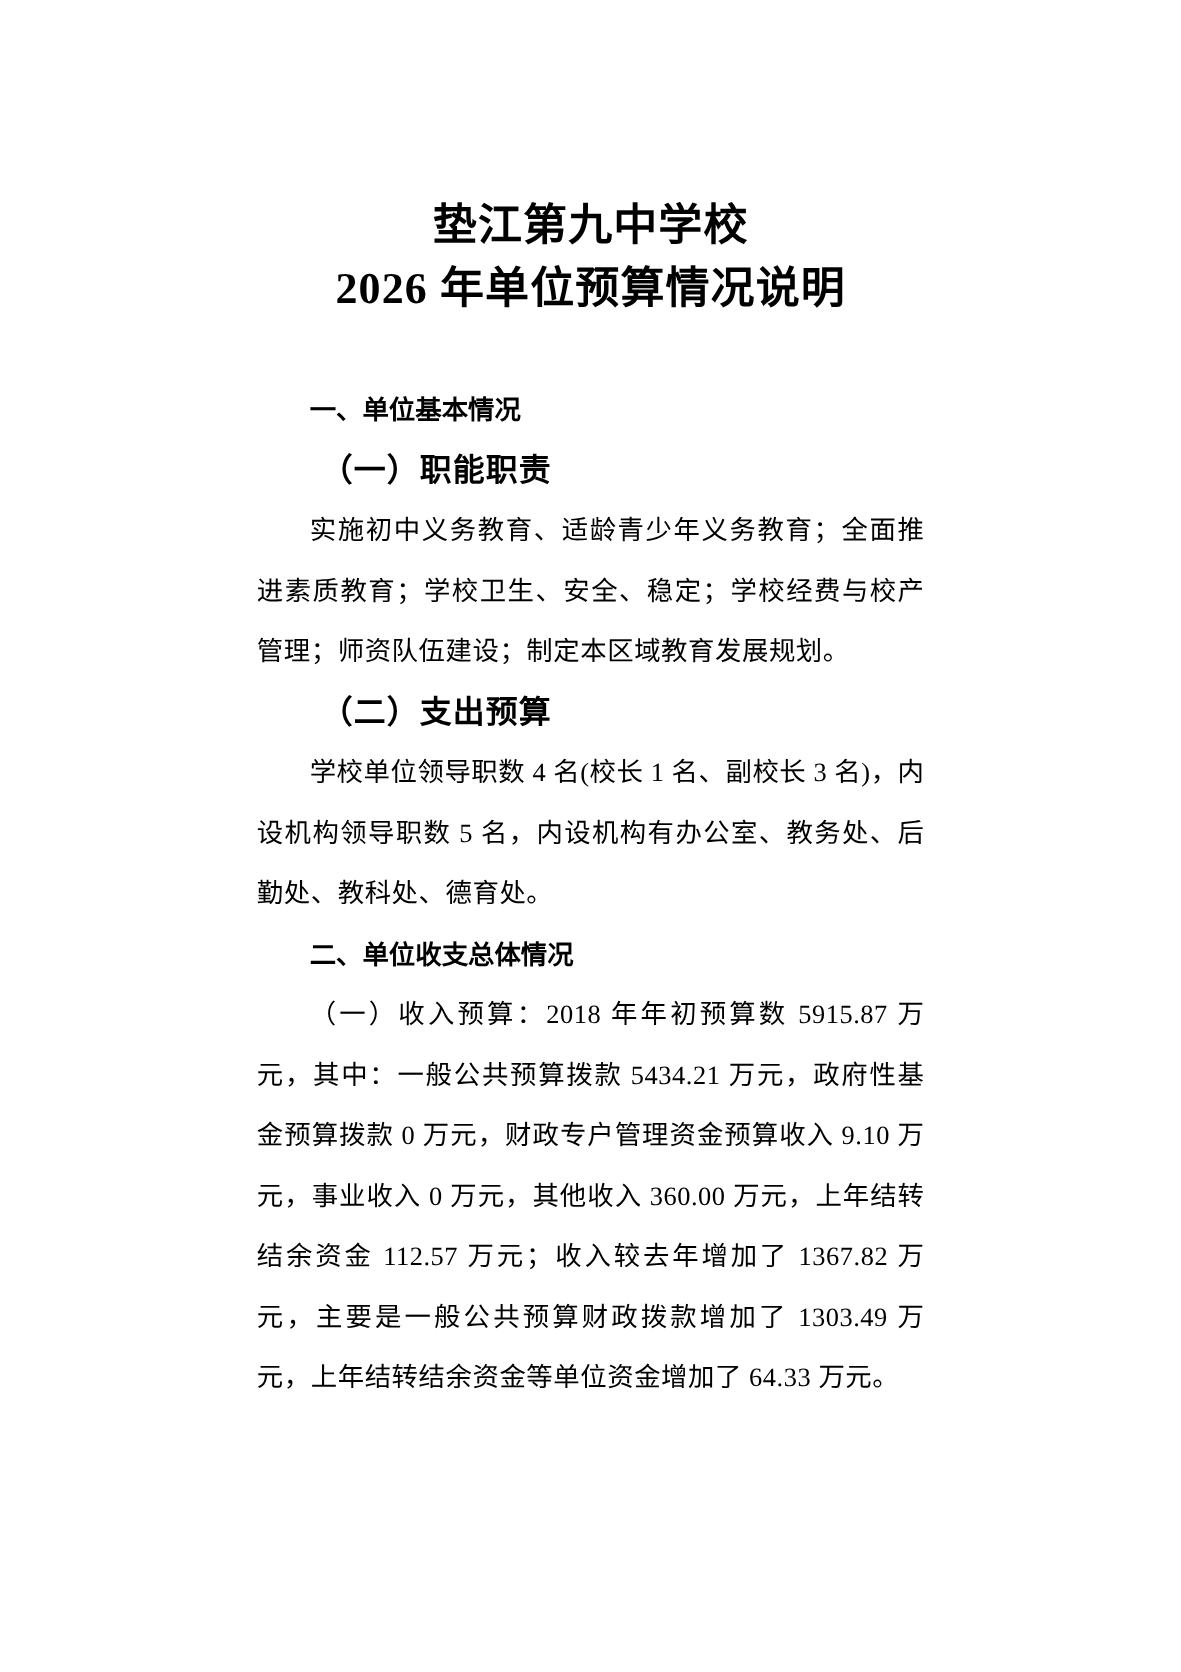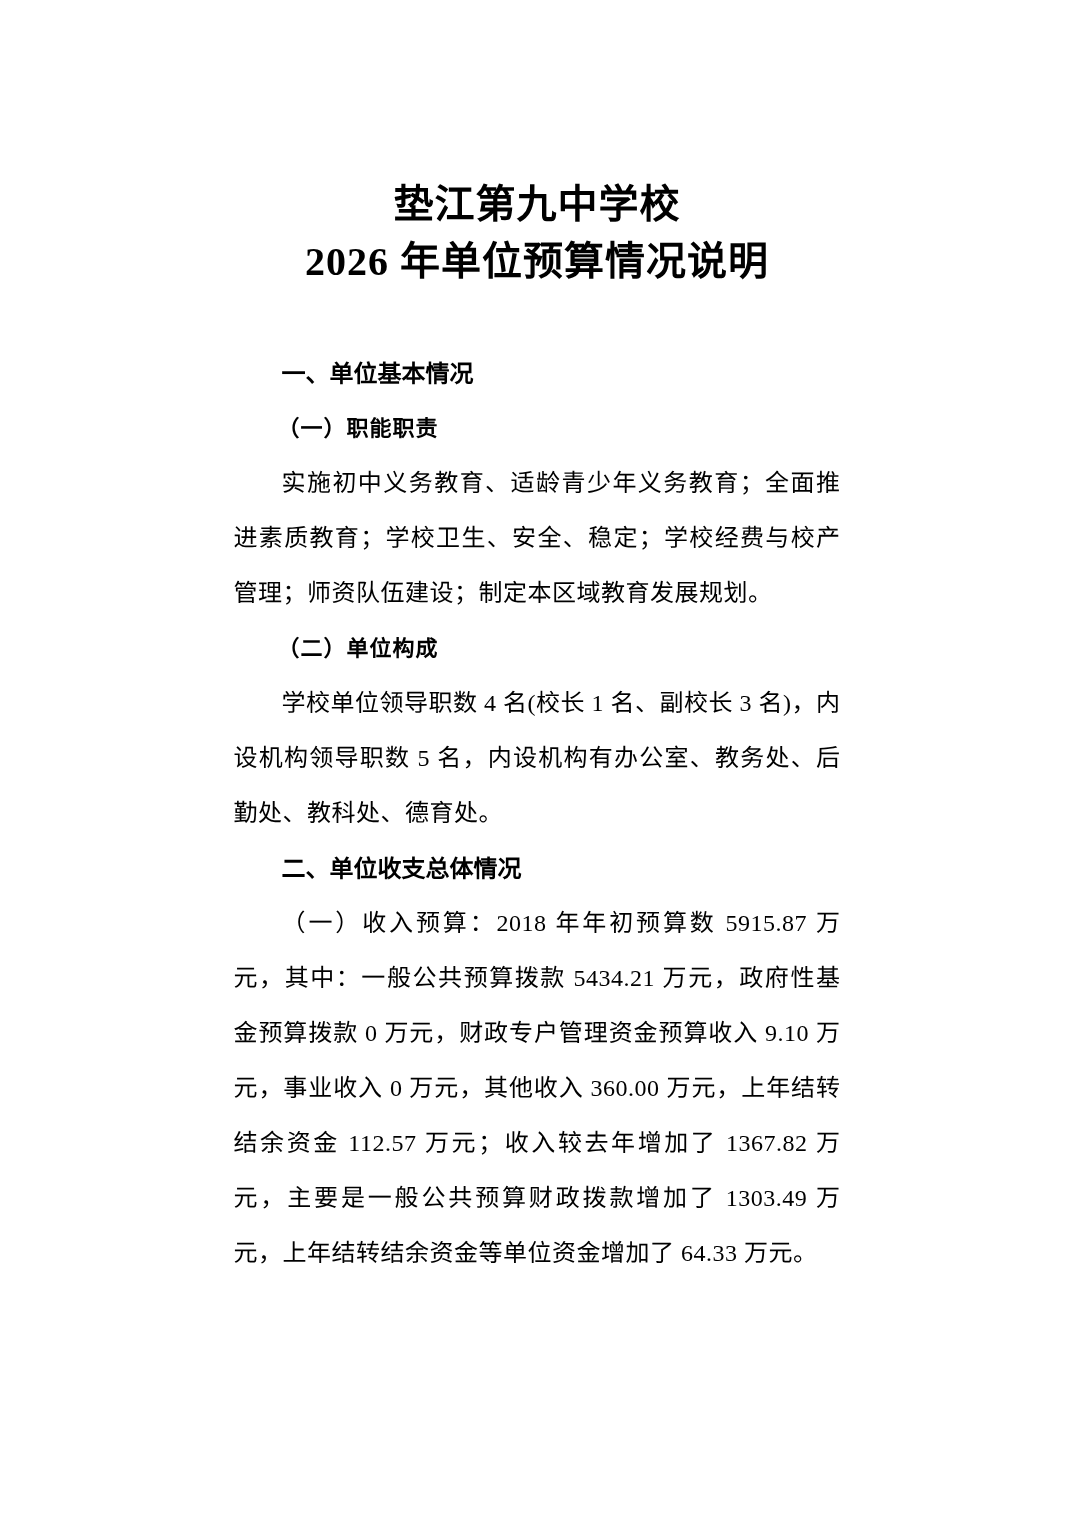--- a/index.html
+++ b/index.html
@@ -31,21 +31,21 @@
     font-family: "Liberation Sans", "DejaVu Sans", sans-serif;
     font-weight: bold;
     font-size: 24px;
     line-height: 55px;
     text-indent: 2em;
     margin: 0;
   }
   .heading-2 {
     font-family: "Liberation Serif", "DejaVu Serif", serif;
     font-weight: bold;
-    font-size: 22px;
+    font-size: 29px;
     line-height: 55px;
     text-indent: 2em;
     letter-spacing: 1px;
     margin: 0;
   }
   .para {
     font-family: "Liberation Serif", "DejaVu Serif", serif;
     font-size: 24px;
     line-height: 55px;
     letter-spacing: 0.5px;
@@ -66,21 +66,21 @@
   </header>
 
   <main>
 
     <h2 class="heading-1">一、单位基本情况</h2>
 
     <h3 class="heading-2">（一）职能职责</h3>
 
     <p class="para">实施初中义务教育、适龄青少年义务教育；全面推进素质教育；学校卫生、安全、稳定；学校经费与校产管理；师资队伍建设；制定本区域教育发展规划。</p>
 
-    <h3 class="heading-2">（二）单位构成</h3>
+    <h3 class="heading-2">（二）支出预算</h3>
 
     <p class="para">学校单位领导职数 4 名(校长 1 名、副校长 3 名)，内设机构领导职数 5 名，内设机构有办公室、教务处、后勤处、教科处、德育处。</p>
 
     <h2 class="heading-1">二、单位收支总体情况</h2>
 
     <p class="para">（一）收入预算：2018 年年初预算数 5915.87 万元，其中：一般公共预算拨款 5434.21 万元，政府性基金预算拨款 0 万元，财政专户管理资金预算收入 9.10 万元，事业收入 0 万元，其他收入 360.00 万元，上年结转结余资金 112.57 万元；收入较去年增加了 1367.82 万元，主要是一般公共预算财政拨款增加了 1303.49 万元，上年结转结余资金等单位资金增加了 64.33 万元。</p>
 
 
   </main>
 

